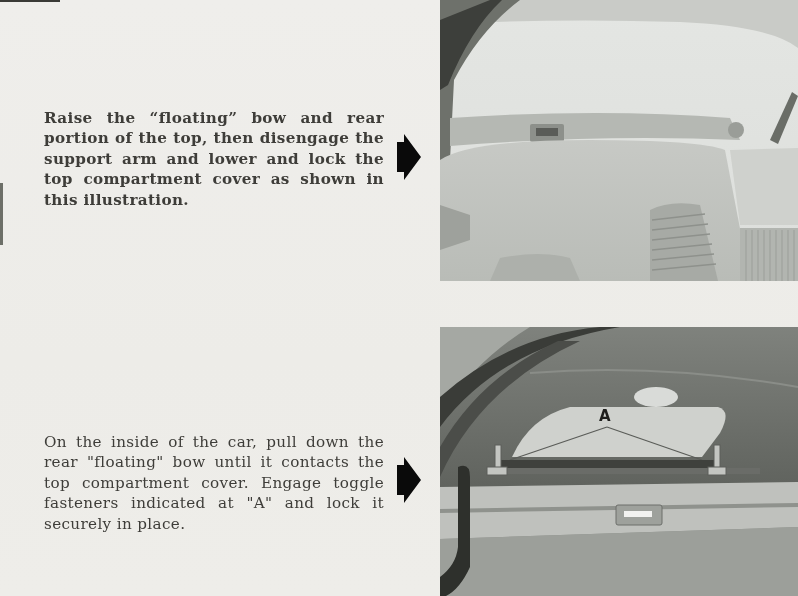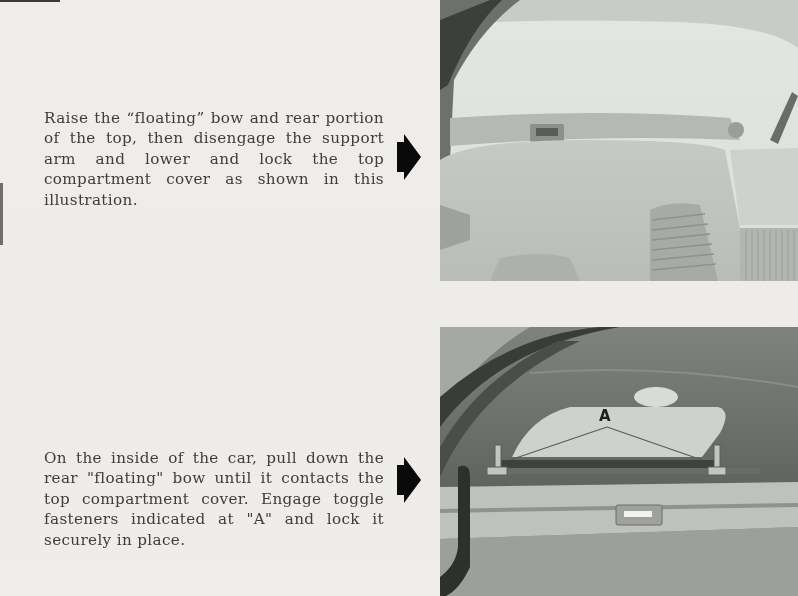--- a/index.html
+++ b/index.html
@@ -36,22 +36,22 @@
       position: absolute;
       left: 44px;
       width: 340px;
       color: #3e3d39;
       font-size: 15.2px;
       line-height: 20.4px;
       letter-spacing: 0.35px;
       text-align: justify;
       text-align-last: left;
     }
-    .instruction.one { top: 108px; }
-    .instruction.two { top: 448px; }
+    .instruction.one { top: 108px; font-weight: bold; }
+    .instruction.two { top: 432px; }
     .arrow {
       position: absolute;
       left: 395px;
       width: 26px;
       height: 46px;
     }
     .arrow.one { top: 134px; }
     .arrow.two { top: 457px; }
     .photo {
       position: absolute;

